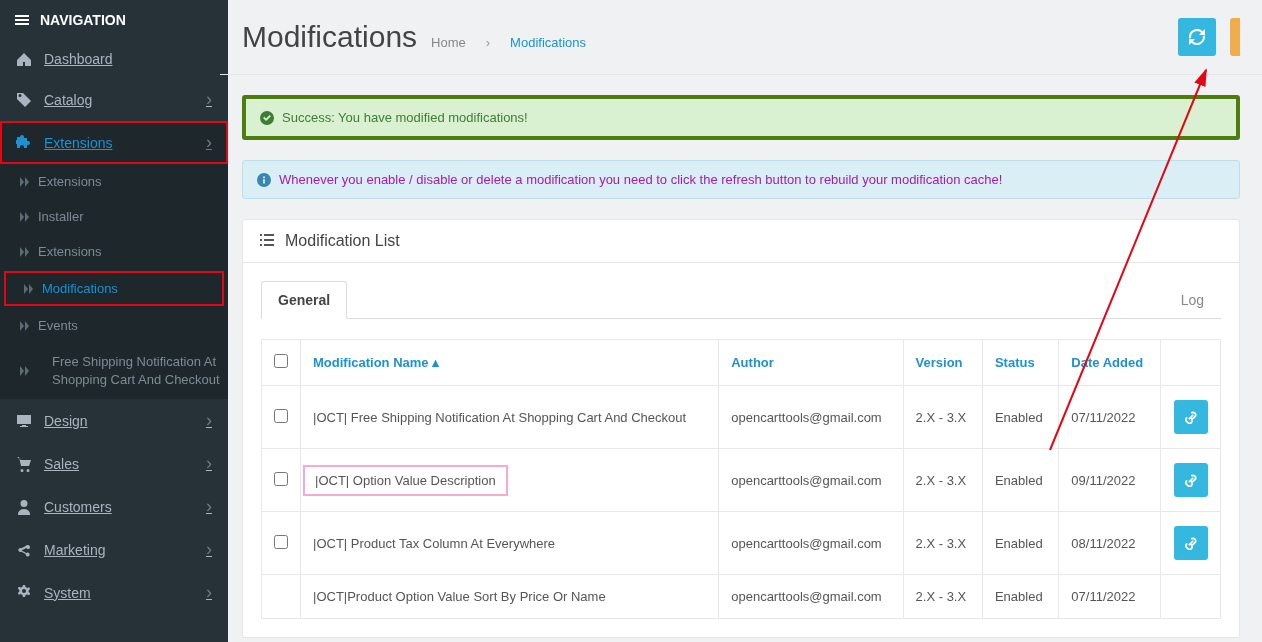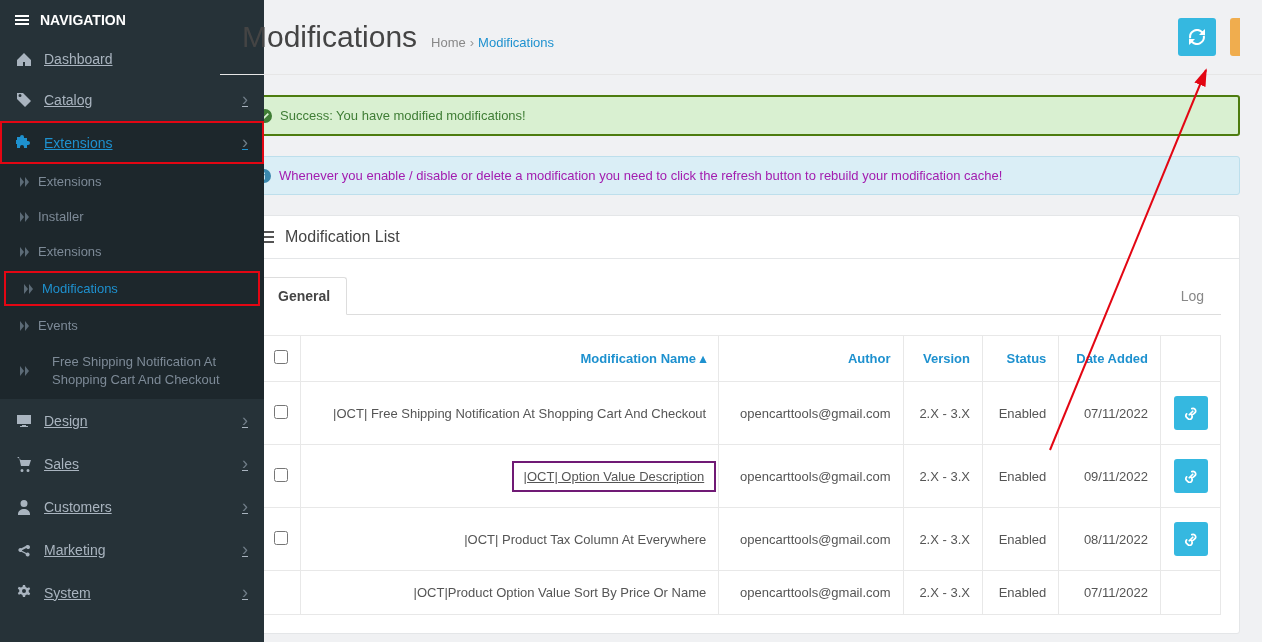--- a/index.html
+++ b/index.html
@@ -1,71 +1,71 @@
 <!DOCTYPE html>
 <html><head>
 <meta charset="utf-8">
 <style>
   * { box-sizing: border-box; margin: 0; padding: 0; }
   body { font-family: -apple-system, "Helvetica Neue", Arial, sans-serif; background: #f0f1f3; color: #555; font-size: 13px; overflow-x: hidden; }
 
   
-  .sidebar { position: fixed; left: 0; top: 0; width: 264px; height: 100%; background: #263238; }
+  .sidebar { position: fixed; left: 0; top: 0; width: 228px; height: 100%; background: #263238; }
   .nav-header { height: 40px; line-height: 40px; padding: 0 14px; color: #fff; font-size: 14px; font-weight: 600; display: flex; align-items: center; gap: 10px; }
   .nav-header svg { width: 16px; height: 16px; fill: #fff; }
   .nav-item { display: flex; align-items: center; gap: 12px; padding: 11px 16px; color: #a9b4bf; cursor: pointer; font-size: 14px; text-decoration: underline; }
   .nav-item .chev { margin-left: auto; font-size: 18px; color: #6e7b86; }
   .nav-item svg { width: 16px; height: 16px; fill: #a9b4bf; flex-shrink: 0; }
   .nav-item.active { background: #1d272c; color: #1e91cf; }
   .nav-item.active svg { fill: #1e91cf; }
   .nav-item.highlight-red { outline: 2px solid #e30613; outline-offset: -2px; }
   .sub-nav { background: #1d272c; }
   .sub-item { display: flex; align-items: center; gap: 8px; padding: 10px 10px 10px 20px; color: #7d8a97; font-size: 13px; cursor: pointer; }
   .sub-item svg { width: 10px; height: 10px; fill: #5c6b77; flex-shrink: 0; }
   .sub-item.active { color: #1e91cf; }
   .sub-item.highlight-red { outline: 2px solid #e30613; outline-offset: -2px; margin: 2px 4px; }
   .sub-item.long { line-height: 1.4; padding-right: 6px; gap: 22px; }
 
   
   .main { margin-left: 220px; padding: 0; }
   .page-head { padding: 18px 22px 18px 22px; display: flex; align-items: center; gap: 14px; border-bottom: 1px solid #e6e6e6; position: relative; }
   .page-title { font-size: 30px; font-weight: 400; color: #444; }
-  .crumbs { display: flex; gap: 4px; color: #999; font-size: 13px; align-items: center; margin-top: 10px; }
+  .crumbs { display: flex; gap: 20px; color: #999; font-size: 13px; align-items: center; margin-top: 10px; }
   .crumbs .link { color: #1e91cf; }
   .btn-refresh { margin-left: auto; width: 38px; height: 38px; background: #35b8e0; border-radius: 3px; display: flex; align-items: center; justify-content: center; cursor: pointer; }
   .btn-refresh svg { width: 16px; height: 16px; fill: #fff; }
   .btn-orange { width: 10px; height: 38px; background: #f0ad4e; border-radius: 3px 0 0 3px; }
 
   .container { padding: 20px 22px; }
   .alert { border-radius: 3px; padding: 11px 14px; font-size: 13px; display: flex; align-items: center; gap: 8px; margin-bottom: 20px; }
-  .alert-success { background: #d9f0d1; border: 2px solid #4d7c0f; color: #3f7d35; }
+  .alert-success { background: #d9f0d1; border: 4px solid #4d7c0f; color: #3f7d35; }
   .alert-success svg { width: 14px; height: 14px; fill: #3f7d35; }
   .alert-info { background: #daeef6; border: 1px solid #bddfec; color: #a21caf; }
   .alert-info svg { width: 14px; height: 14px; fill: #3a87ad; }
 
   .panel { background: #fff; border: 1px solid #e4e6e8; border-radius: 3px; }
-  .panel-head { padding: 12px 16px; border-bottom: 1px solid #e4e6e8; display: flex; align-items: center; gap: 10px; color: #444; font-size: 16px; }
+  .panel-head { padding: 12px 16px; border-bottom: 1px solid #e4e6e8; display: flex; align-items: flex-start; gap: 10px; color: #444; font-size: 16px; }
   .panel-head svg { width: 16px; height: 16px; fill: #555; }
   .panel-body { padding: 18px; }
 
   .tabs { display: flex; border-bottom: 1px solid #ddd; margin-bottom: 20px; justify-content: space-between; }
   .tab { padding: 10px 16px; color: #888; cursor: pointer; font-size: 14px; border: 1px solid transparent; border-bottom: none; margin-bottom: -1px; }
   .tab.active { color: #444; border-color: #ddd; border-bottom: 1px solid #fff; border-radius: 3px 3px 0 0; font-weight: 600; background: #fff; }
 
   table { width: 100%; border-collapse: collapse; }
-  th, td { border: 1px solid #e8e8e8; padding: 14px 12px; text-align: right; vertical-align: middle; font-size: 13px; }
+  th, td { border: 1px solid #e8e8e8; padding: 14px 12px; text-align: left; vertical-align: middle; font-size: 13px; }
   th { background: #fff; color: #1e91cf; font-weight: 600; }
   th .sort { color: #1e91cf; }
   td { color: #555; }
   .chk { width: 36px; text-align: center; }
   .chk input { width: 14px; height: 14px; }
   .link-btn { width: 34px; height: 34px; border-radius: 3px; background: #35b8e0; display: inline-flex; align-items: center; justify-content: center; cursor: pointer; }
   .link-btn svg { width: 14px; height: 14px; fill: #fff; }
   .action-col { width: 60px; text-align: center; }
-  .name-highlight { display: inline-block; border: 2px solid #701a75; padding: 6px 10px; margin: -6px -10px; text-decoration: underline; }
+  .name-highlight { display: inline-block; border: 2px solid #f9a8d4; padding: 6px 10px; margin: -6px -10px; }
 
   
   .arrow-anno { position: absolute; pointer-events: none; top: 40px; left: 240px; width: 1020px; height: 420px; }
 
 </style>
 </head>
 <body>
 
 <div class="sidebar">
   <div class="nav-header">

